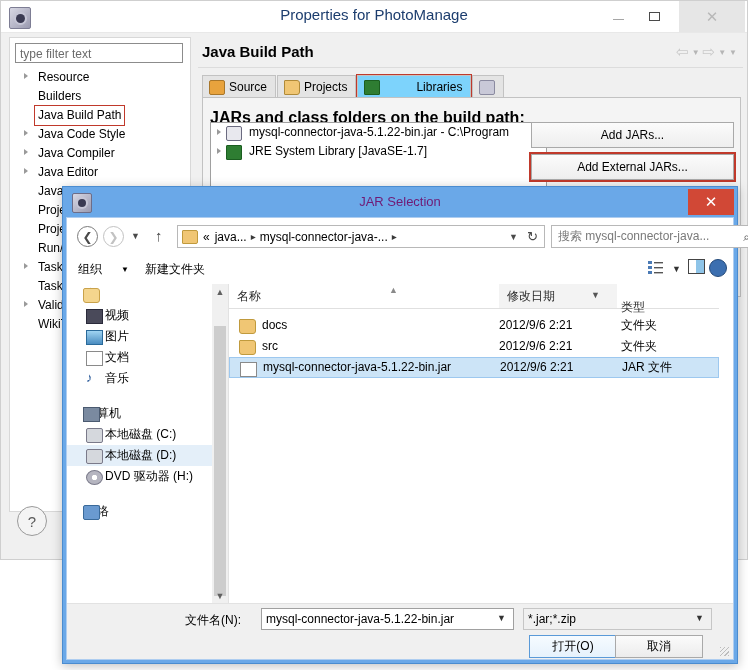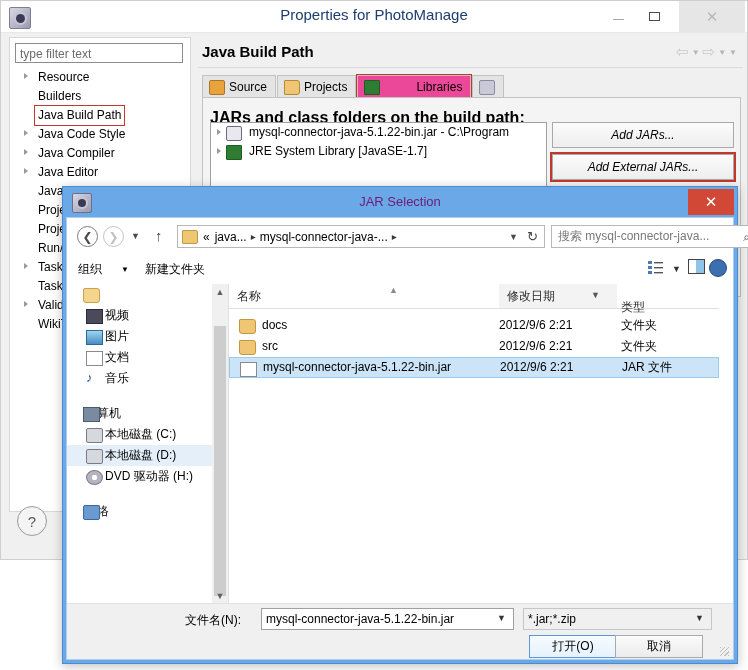--- a/index.html
+++ b/index.html
@@ -92,21 +92,21 @@
   #heading-rule{position:absolute;left:0;top:30px;width:100%;height:1px;background:#dcdcdc;}
 
   #tabstrip{position:absolute;left:4px;top:38px;display:flex;align-items:flex-end;}
   .tab{
     height:23px;line-height:23px;padding:0 8px 0 6px;
     background:#e4e4e4;border:1px solid #c2c2c2;border-bottom:none;
     font-size:12px;display:flex;align-items:center;gap:4px;margin-right:1px;
     box-sizing:border-box;
   }
   .tab.active{background:#f4f4f4;}
-  .tab.redbox{outline:1px solid #c0392b;background:#ec4899;gap:36px;}
+  .tab.redbox{outline:1px solid #c0392b;background:#7dd3fc;gap:36px;}
   .tabicon{width:14px;height:13px;display:inline-block;position:relative;}
   .ic-source{background:#e8a33d;border:1px solid #a8762a;border-radius:2px;}
   .ic-projects{background:#f0c674;border:1px solid #b08a38;border-radius:1px 3px 3px 1px;}
   .ic-libraries{background:#2e7d32;border:1px solid #1b5e20;border-radius:1px;}
   .ic-order{background:#c9c9d8;border:1px solid #8a8aa0;border-radius:2px;}
 
   #tabbody{
     position:absolute;left:4px;top:60px;right:2px;height:200px;
     background:#f4f4f4;border:1px solid #c2c2c2;box-sizing:border-box;
   }
@@ -117,24 +117,24 @@
   }
   .jar-row{height:19px;line-height:19px;padding-left:22px;font-size:12px;white-space:nowrap;position:relative;}
   .jar-arrow{position:absolute;left:6px;top:6px;width:0;height:0;
     border-left:4px solid #9a9a9a;border-top:3.5px solid transparent;border-bottom:3.5px solid transparent;}
   .jar-ic{position:absolute;left:15px;top:3px;width:14px;height:13px;}
   .ic-jar{background:#e8e8ee;border:1px solid #6b6b80;border-radius:2px;}
   .ic-jre{background:#2e7d32;border:1px solid #1b5e20;border-radius:1px;}
   .jar-txt{display:inline-block;margin-left:16px;}
 
   .sidebtn{
-    position:absolute;right:6px;width:182px;height:26px;
+    position:absolute;right:6px;width:203px;height:26px;
     background:linear-gradient(#fbfbfb,#eeeeee);
     border:1px solid #a9a9a9;box-sizing:border-box;
-    font-size:12px;display:flex;align-items:center;justify-content:center;font-style:italic;
+    font-size:12px;display:flex;align-items:center;justify-content:center;
   }
   #btn-add-jars{top:24px;}
   #btn-add-ext{top:56px;outline:2px solid #c0392b;}
   #btn-add-var{top:88px;}
 
   
   #jar-dialog{
     position:absolute;left:62px;top:186px;width:676px;height:478px;
     background:#6aa8e8;
     border:1px solid #4a8cd0;

